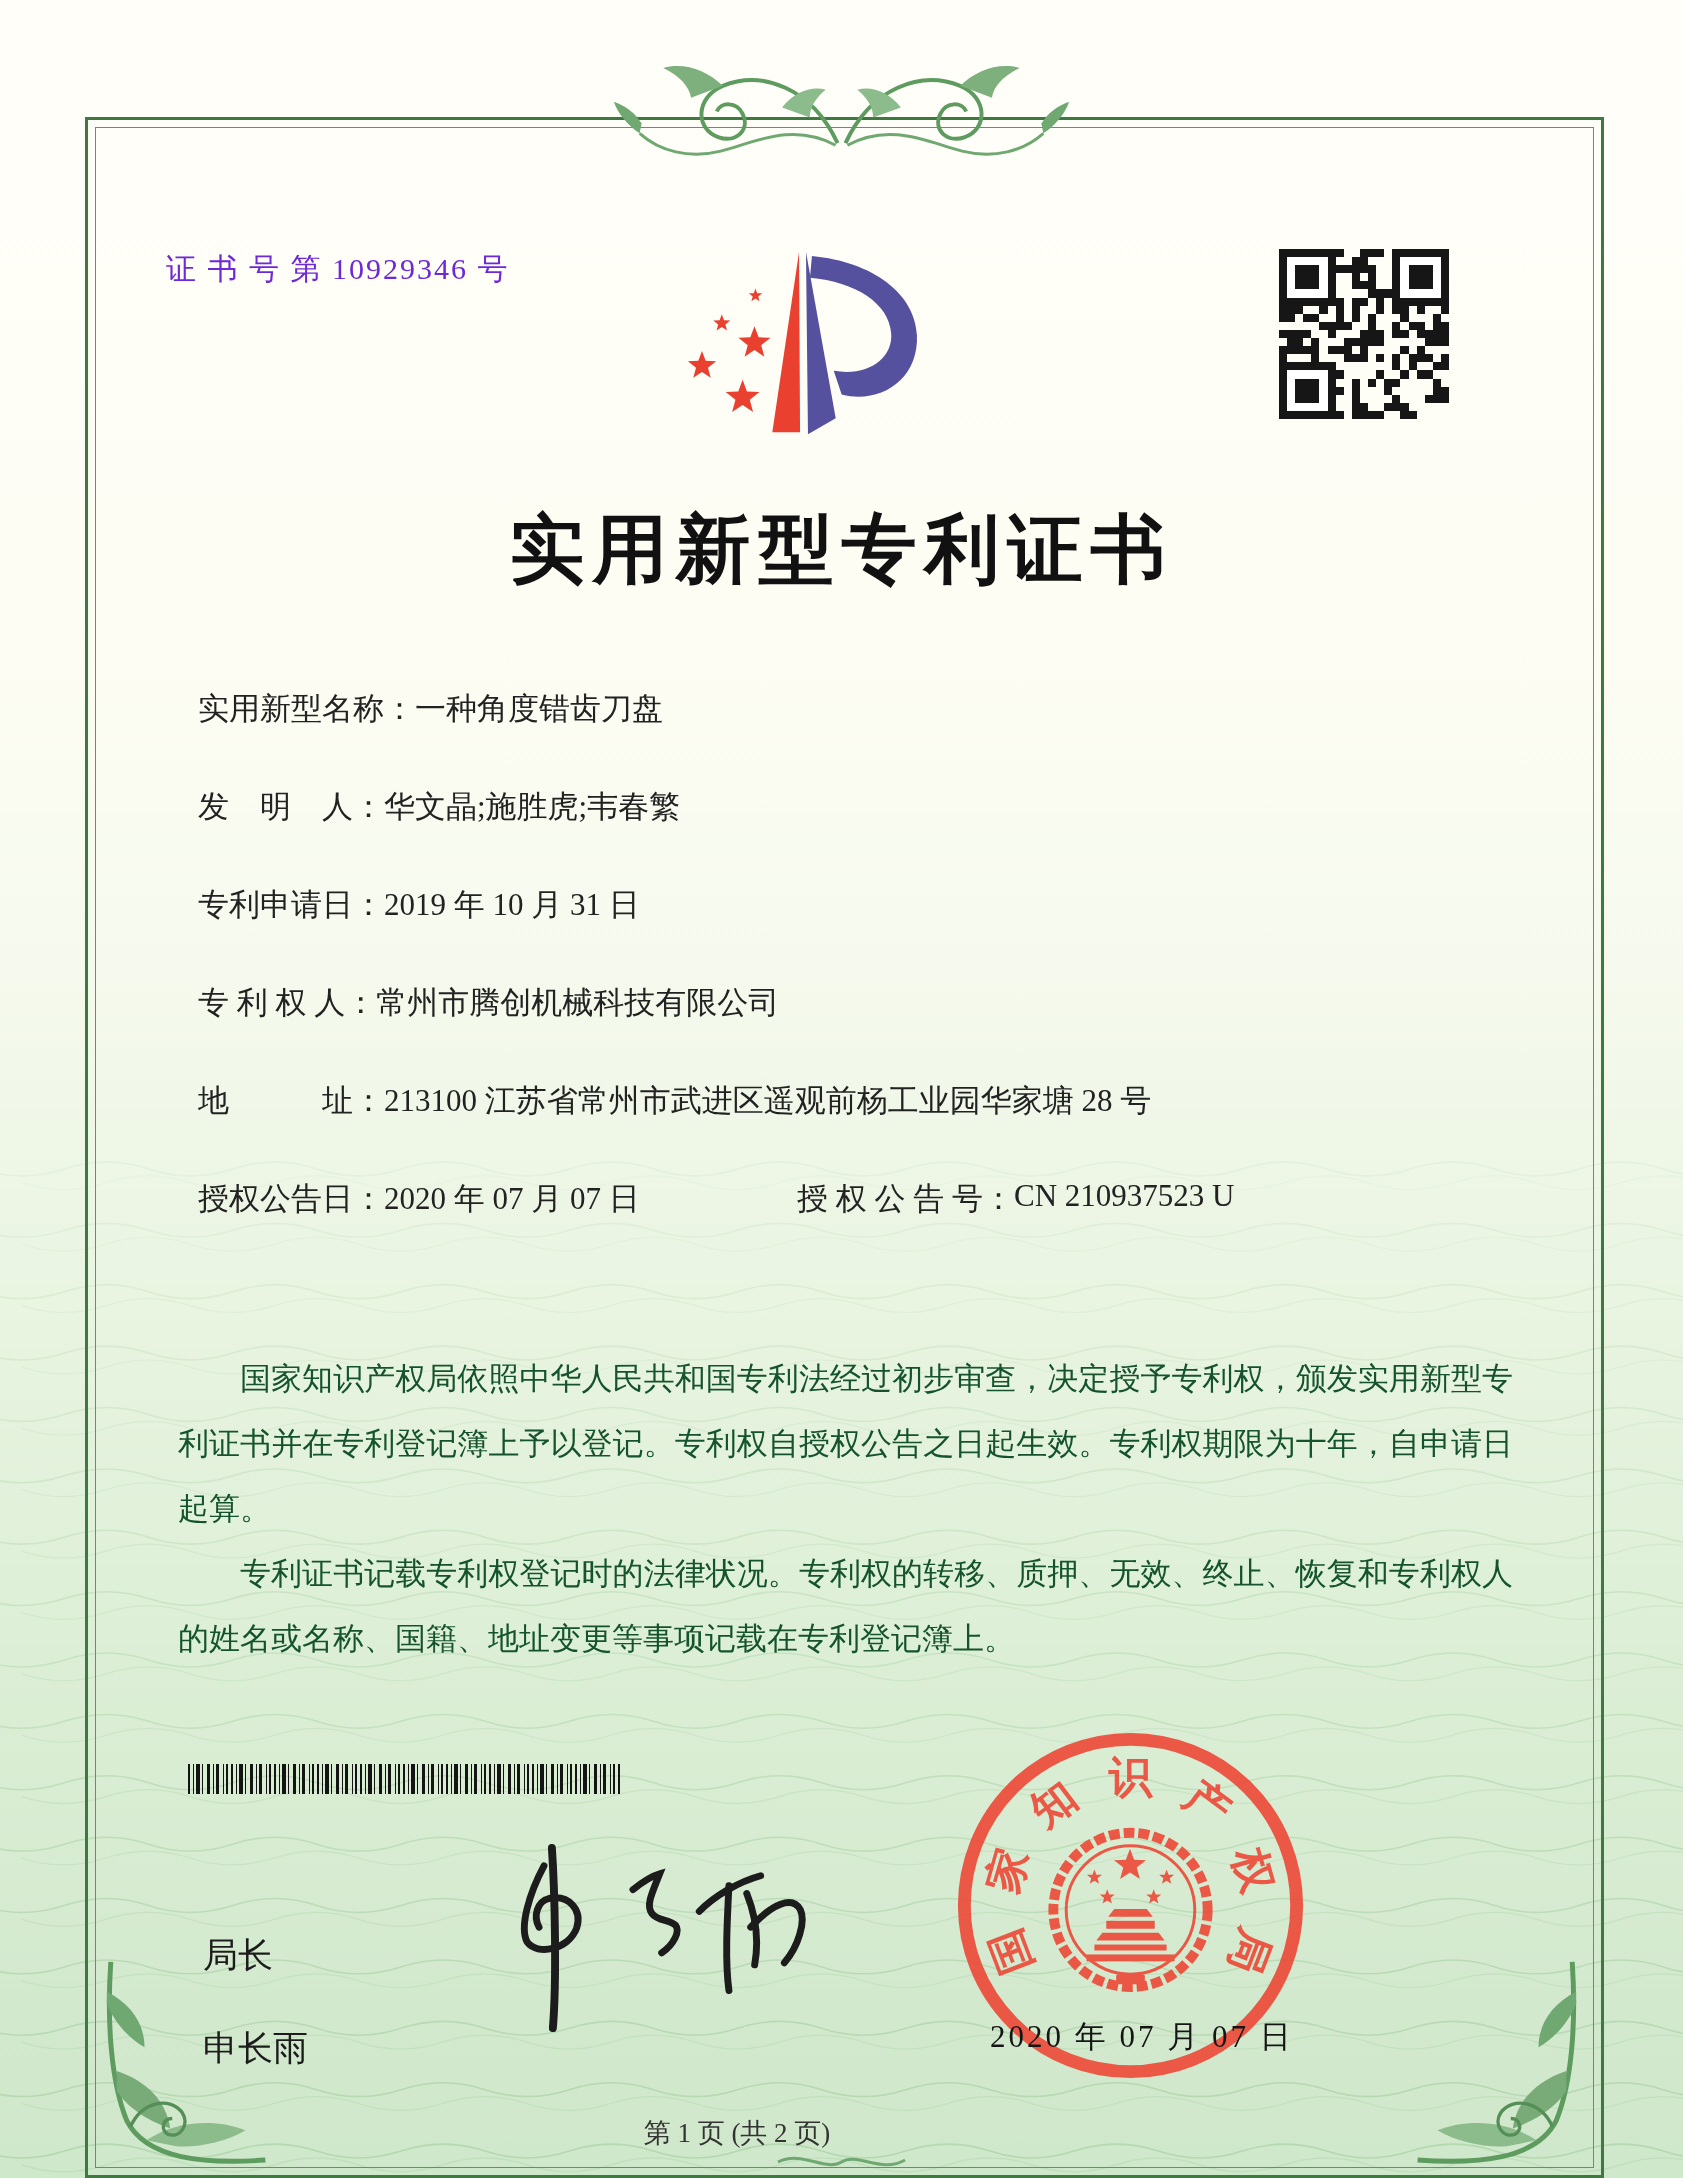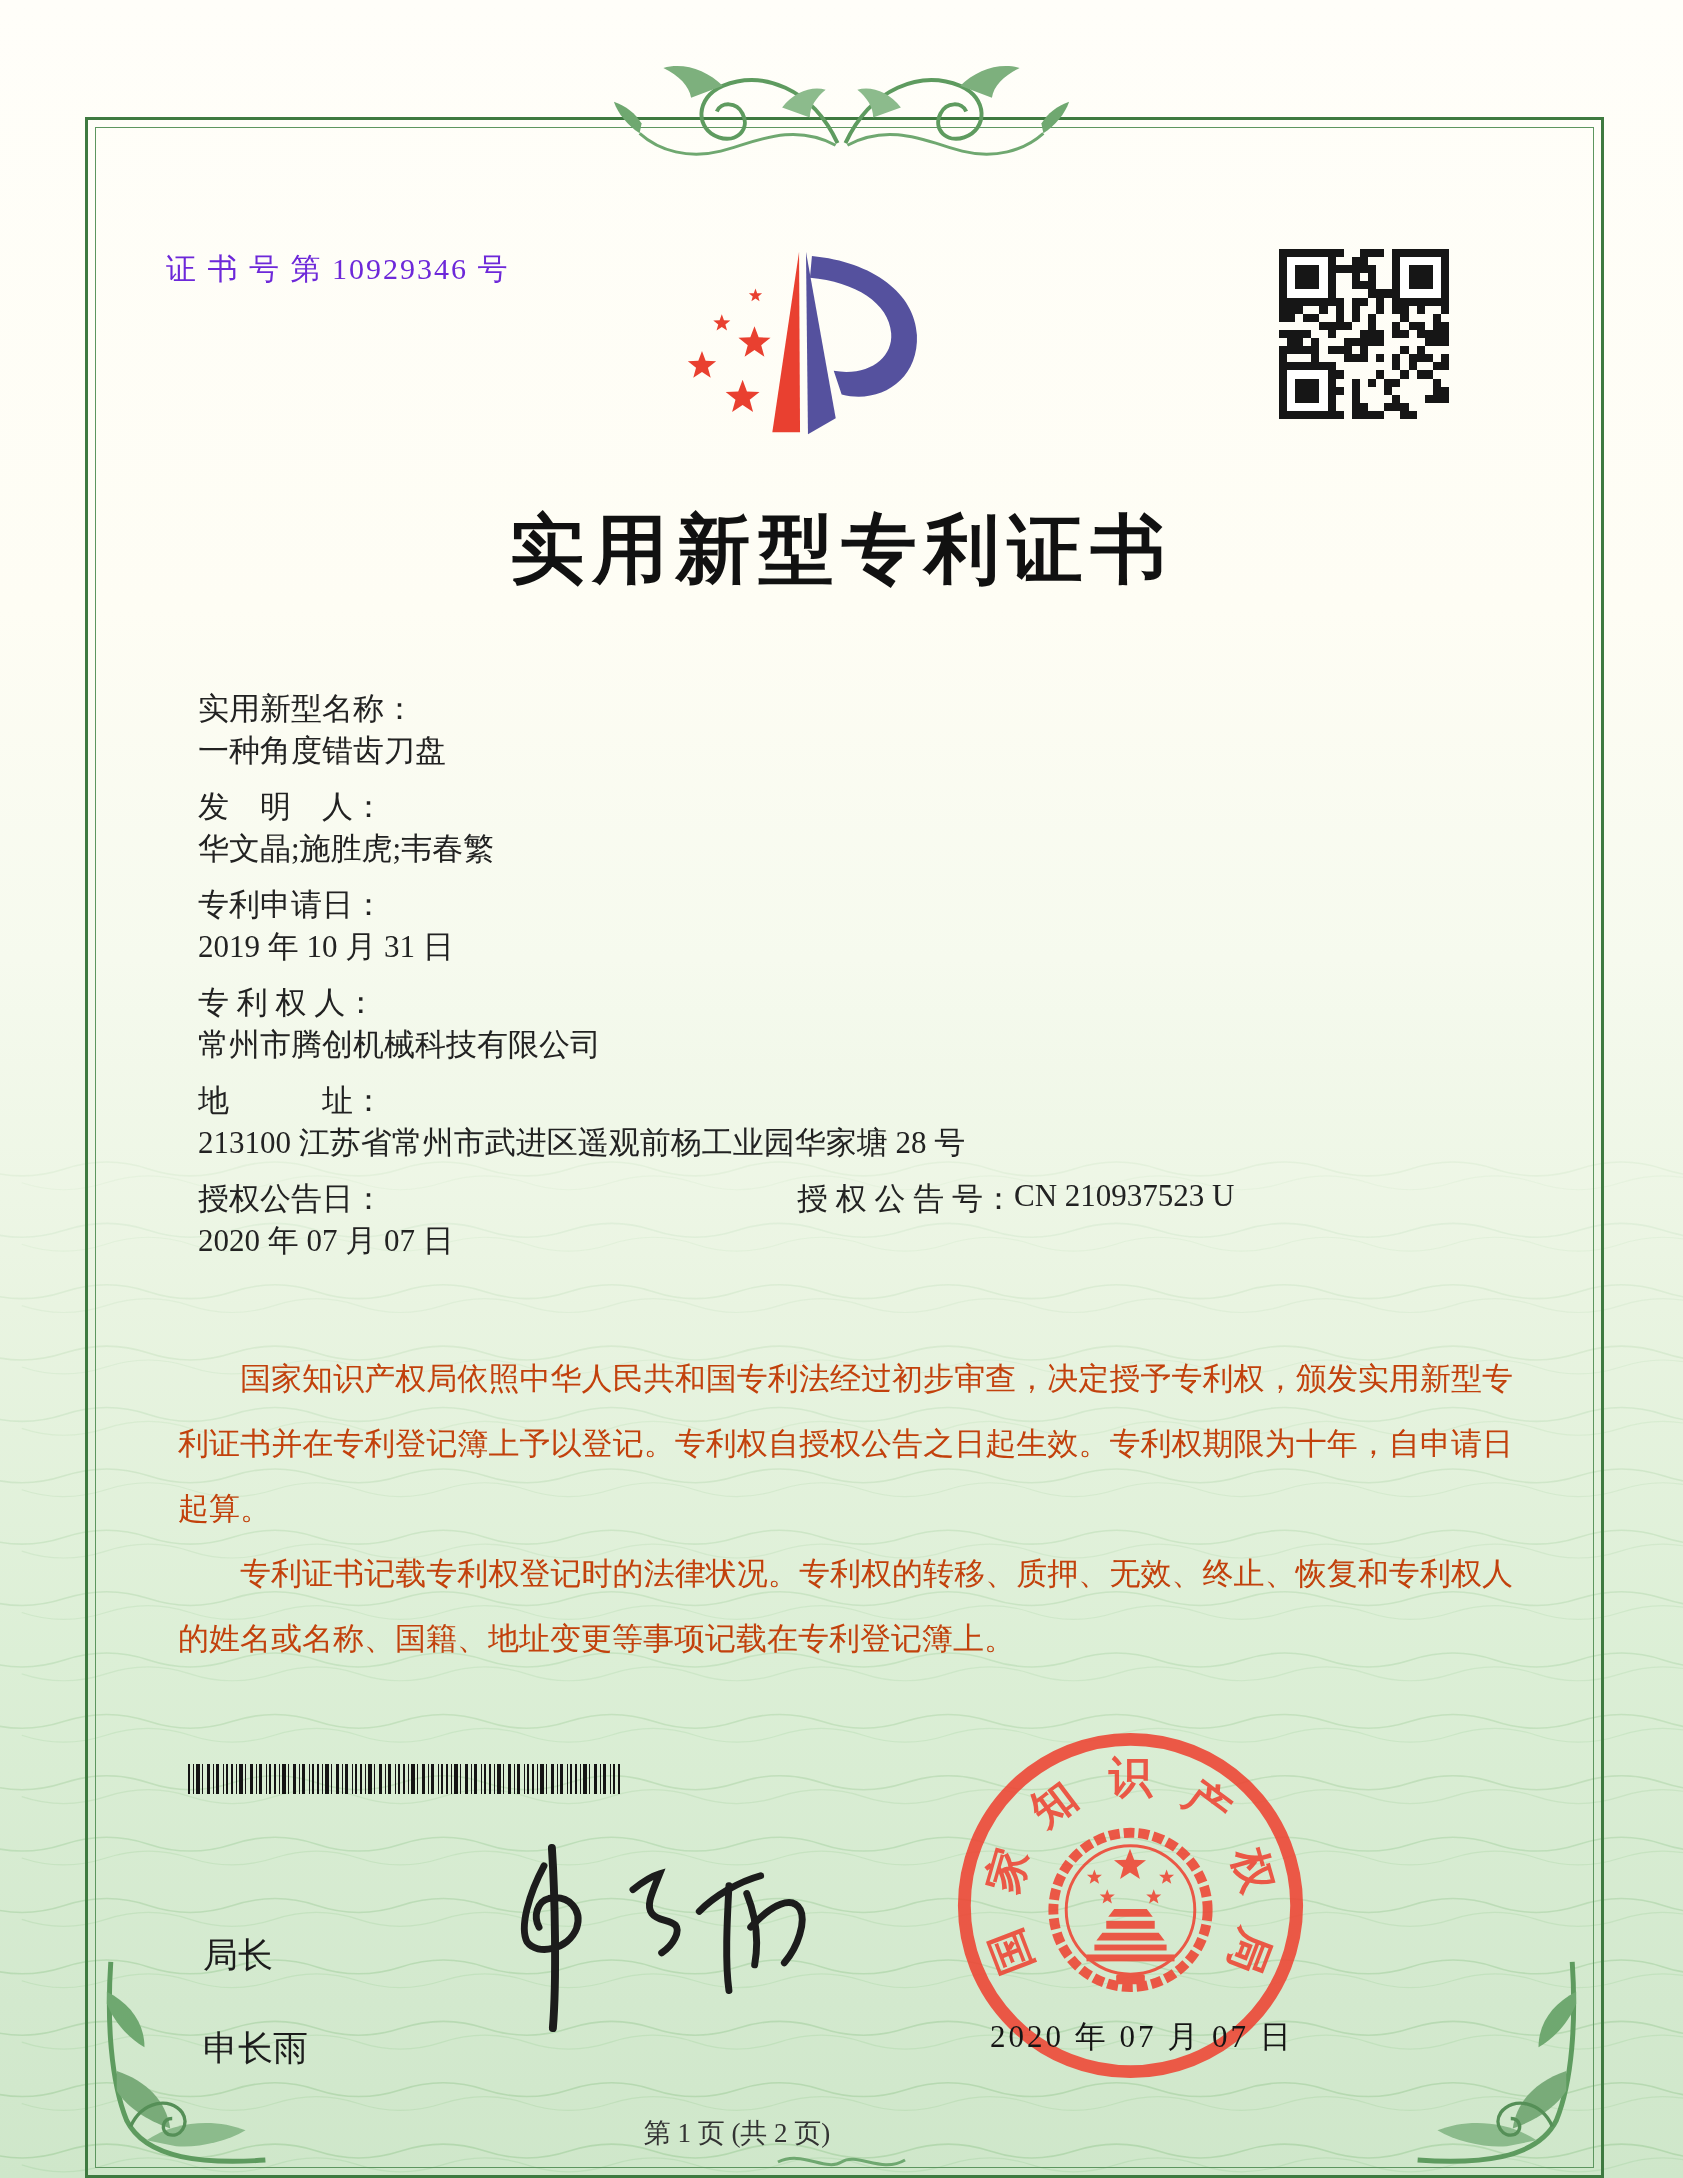--- a/index.html
+++ b/index.html
@@ -11,27 +11,27 @@
   }
   .abs{position:absolute;}
   
   .frame-outer{left:85px;top:117px;width:1513px;height:2055px;border:3px solid #3e7a40;}
   .frame-inner{left:7px;top:7px;right:7px;bottom:7px;position:absolute;border:1px solid #5d965f;}
   
   .cert-no{left:166px;top:249px;font-size:30px;letter-spacing:2px;color:#6d28d9;}
   .title{left:0;top:500px;width:1683px;text-align:center;font-size:75px;font-weight:700;letter-spacing:8px;color:#111;}
   
   .fields{left:198px;top:688px;width:1317px;font-size:31px;color:#222;}
-  .frow{height:98px;display:flex;align-items:flex-start;flex-direction:column;}
+  .frow{height:98px;display:flex;align-items:flex-start;}
   .frow .lab{white-space:pre;}
   .frow .val{white-space:pre;}
   .grant-row{position:relative;}
   .grant-no{position:absolute;left:599px;top:0;display:flex;}
   
-  .bodytext{left:178px;top:1346px;width:1335px;font-size:31px;line-height:65px;text-align:justify;color:#c2410c;}
+  .bodytext{left:178px;top:1346px;width:1335px;font-size:31px;line-height:65px;text-align:justify;color:#14532d;}
   .bodytext p{margin:0;text-indent:2em;}
   
   .barcode{left:188px;top:1764px;width:432px;height:30px;
     background:repeating-linear-gradient(90deg,
       #141414 0 2px,rgba(0,0,0,0) 2px 5px,
       #141414 5px 6px,rgba(0,0,0,0) 6px 8px,
       #141414 8px 12px,rgba(0,0,0,0) 12px 14px,
       #141414 14px 15px,rgba(0,0,0,0) 15px 19px,
       #141414 19px 22px,rgba(0,0,0,0) 22px 25px,
       #141414 25px 26px,rgba(0,0,0,0) 26px 28px,

